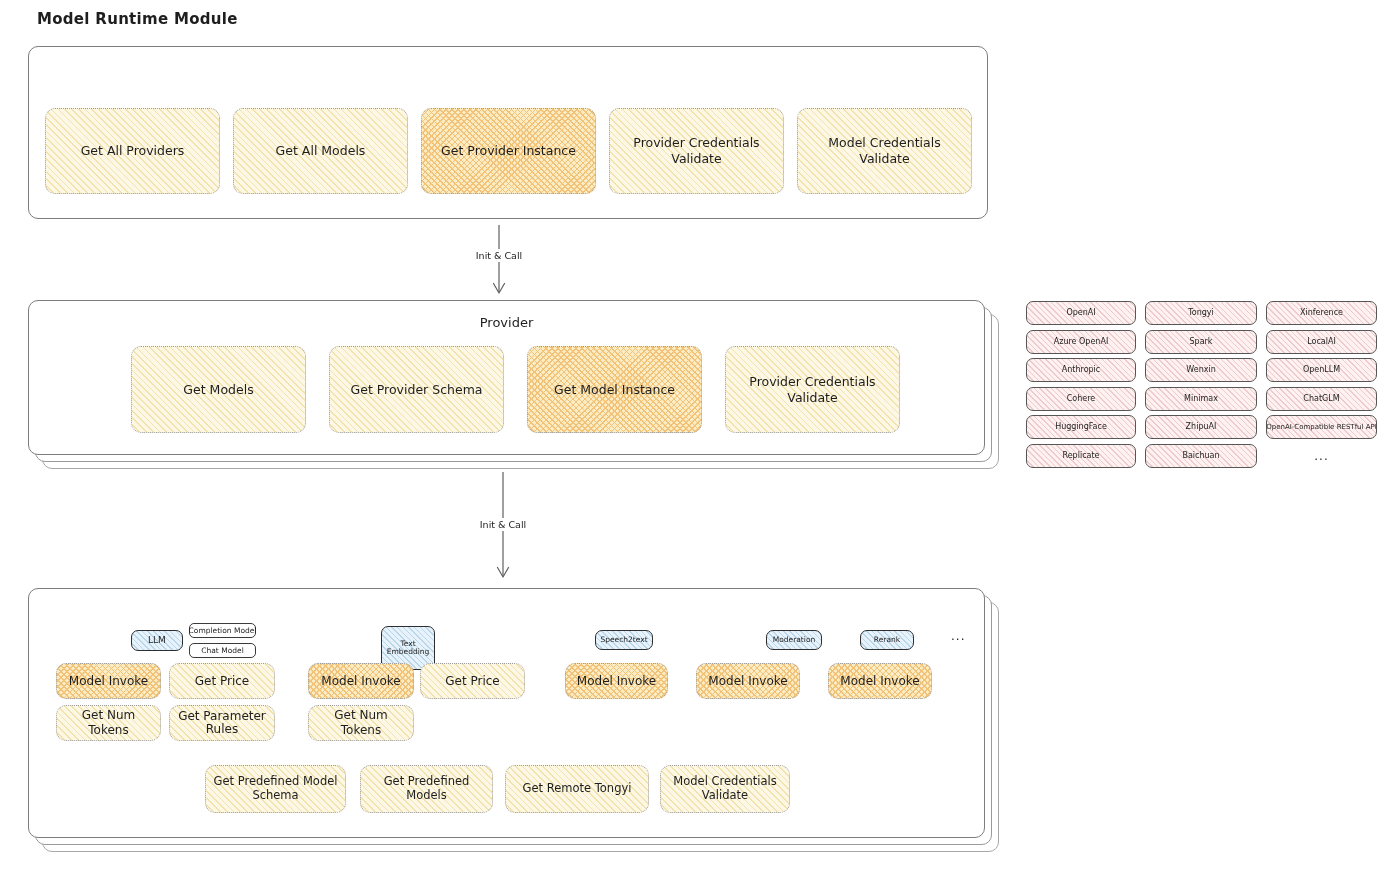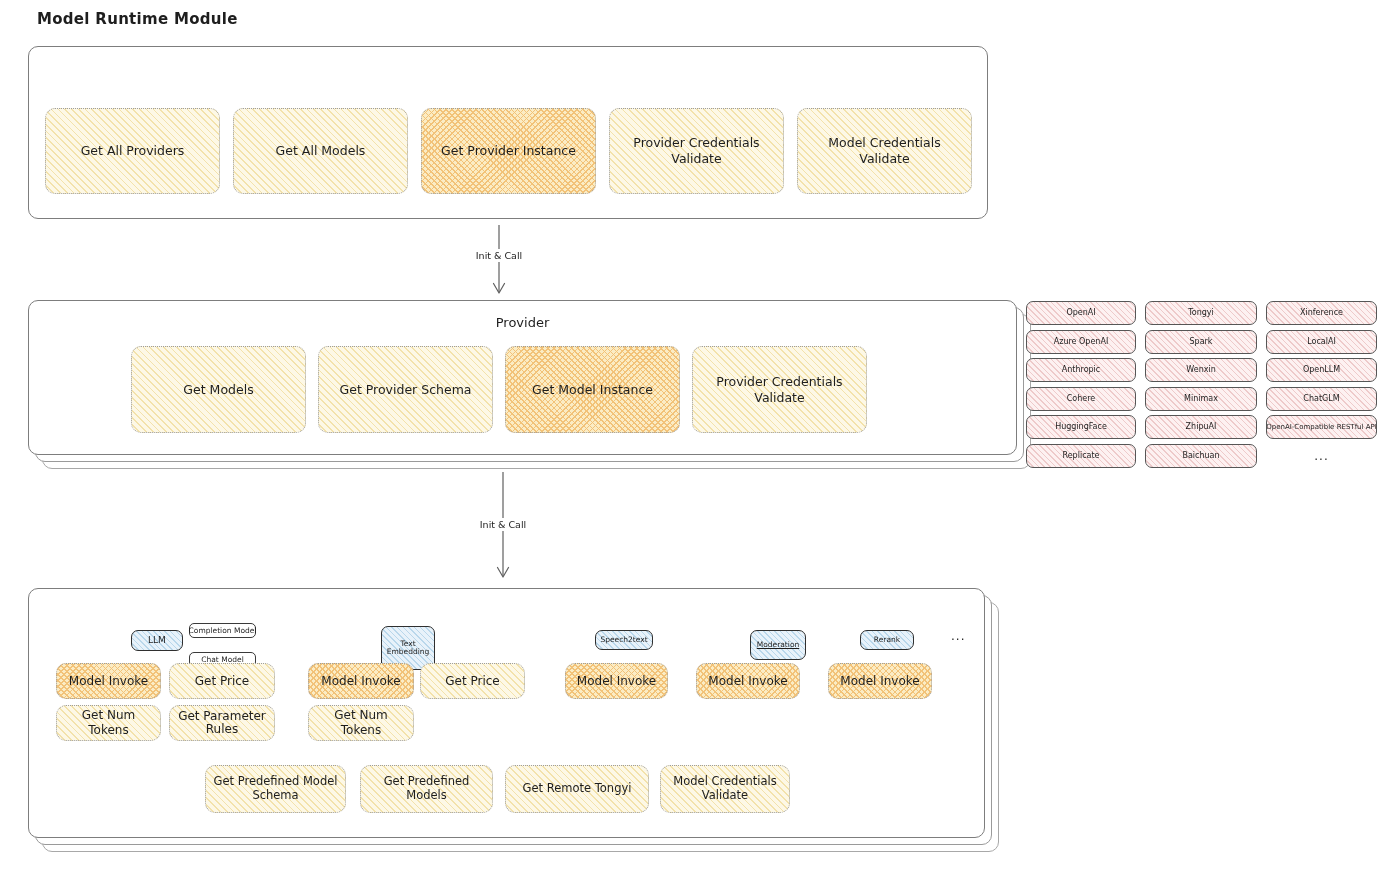--- a/index.html
+++ b/index.html
@@ -45,21 +45,21 @@
   }
   .fn-box.hl{
     background-color:var(--highlight-fill);
     background-image:
       repeating-linear-gradient(45deg,var(--highlight-hatch) 0 1.2px,transparent 1.2px 4.2px),
       repeating-linear-gradient(-45deg,var(--highlight-hatch) 0 1px,transparent 1px 4.2px);
   }
   .row{position:absolute;display:flex;}
   .factory-row{left:16px;top:61px;gap:13px;}
   .factory-row .fn-box{width:175px;height:86px;}
-  .provider-row{left:102px;top:45px;gap:12px;}
+  .provider-row{left:102px;top:45px;gap:23px;}
   .provider-row .fn-box{width:175px;height:87px;}
   
   .connector{position:absolute;width:120px;}
   .connector svg{position:absolute;left:50%;transform:translateX(-50%);top:0;}
   .conn-label{
     position:absolute;left:50%;transform:translateX(-50%);
     background:#fff;padding:1px 4px;font-size:9.5px;white-space:nowrap;
   }
   
   .chips-grid{
@@ -85,21 +85,21 @@
     background-color:var(--blue-fill);
     background-image:repeating-linear-gradient(45deg,var(--blue-hatch) 0 1px,transparent 1px 4px);
     display:flex;align-items:center;justify-content:center;text-align:center;
     font-size:7.5px;line-height:1.1;padding:1px 2px;
   }
   .tag-white{
     box-sizing:border-box;border:1px solid #3a3a3a;border-radius:5px;background:#fff;
     display:flex;align-items:center;justify-content:center;text-align:center;
     font-size:7.5px;line-height:1;width:67px;height:15px;white-space:nowrap;
   }
-  .tag-stack{position:absolute;display:flex;flex-direction:column;gap:14px;}
+  .tag-stack{position:absolute;display:flex;flex-direction:column;gap:5px;}
   .type-more{position:absolute;font-size:12px;letter-spacing:1px;}
   
   .m-fn{position:absolute;font-size:12px;height:36px;}
   .m-fn.two{line-height:1.1;}
   .m-shared{position:absolute;font-size:11.5px;height:48px;line-height:1.2;}
 </style>
 </head>
 <body>
 
 <div class="canvas">
@@ -117,21 +117,21 @@
   </section>
 
   <div class="connector" style="left:439px;top:225px;height:70px;">
     <svg width="16" height="70" viewBox="0 0 16 70">
       <line x1="8" y1="0" x2="8" y2="67" stroke="#5f5f5f" stroke-width="1.2" fill="none"></line>
       <path d="M2.5,58.5 L8,68 L13.5,58.5" stroke="#5f5f5f" stroke-width="1.2" fill="none" stroke-linecap="round" stroke-linejoin="round"></path>
     </svg>
     <span class="conn-label" style="top:24px;">Init &amp; Call</span>
   </div>
 
-  <div class="stack" style="left:28px;top:300px;width:957px;height:155px;padding-left:32px;">
+  <div class="stack" style="left:28px;top:300px;width:957px;height:155px;">
     <div class="echo e2"></div>
     <div class="echo e1"></div>
     <div class="card main">
       <div class="card-title">Provider</div>
       <div class="row provider-row">
         <div class="fn-box">Get Models</div>
         <div class="fn-box">Get Provider Schema</div>
         <div class="fn-box hl">Get Model Instance</div>
         <div class="fn-box">Provider Credentials Validate</div>
       </div>
@@ -172,21 +172,21 @@
     <div class="echo e1"></div>
     <div class="card main">
 
       <div class="tag-blue" style="left:102px;top:41px;width:52px;height:21px;font-size:9px;">LLM</div>
       <div class="tag-stack" style="left:160px;top:34px;">
         <div class="tag-white">Completion Model</div>
         <div class="tag-white">Chat Model</div>
       </div>
       <div class="tag-blue" style="left:352px;top:37px;width:54px;height:44px;">Text Embedding</div>
       <div class="tag-blue" style="left:566px;top:41px;width:58px;height:20px;">Speech2text</div>
-      <div class="tag-blue" style="left:721px;top:41px;width:56px;height:30px;text-decoration:underline;">Moderation</div>
+      <div class="tag-blue" style="left:737px;top:41px;width:56px;height:20px;">Moderation</div>
       <div class="tag-blue" style="left:831px;top:41px;width:54px;height:20px;">Rerank</div>
       <div class="type-more" style="left:922px;top:40px;">...</div>
 
       <div class="fn-box hl m-fn" style="left:27px;top:74px;width:105px;">Model Invoke</div>
       <div class="fn-box m-fn" style="left:140px;top:74px;width:106px;">Get Price</div>
       <div class="fn-box m-fn" style="left:27px;top:116px;width:105px;">Get Num Tokens</div>
       <div class="fn-box m-fn two" style="left:140px;top:116px;width:106px;">Get Parameter Rules</div>
 
       <div class="fn-box hl m-fn" style="left:279px;top:74px;width:106px;">Model Invoke</div>
       <div class="fn-box m-fn" style="left:391px;top:74px;width:105px;">Get Price</div>

